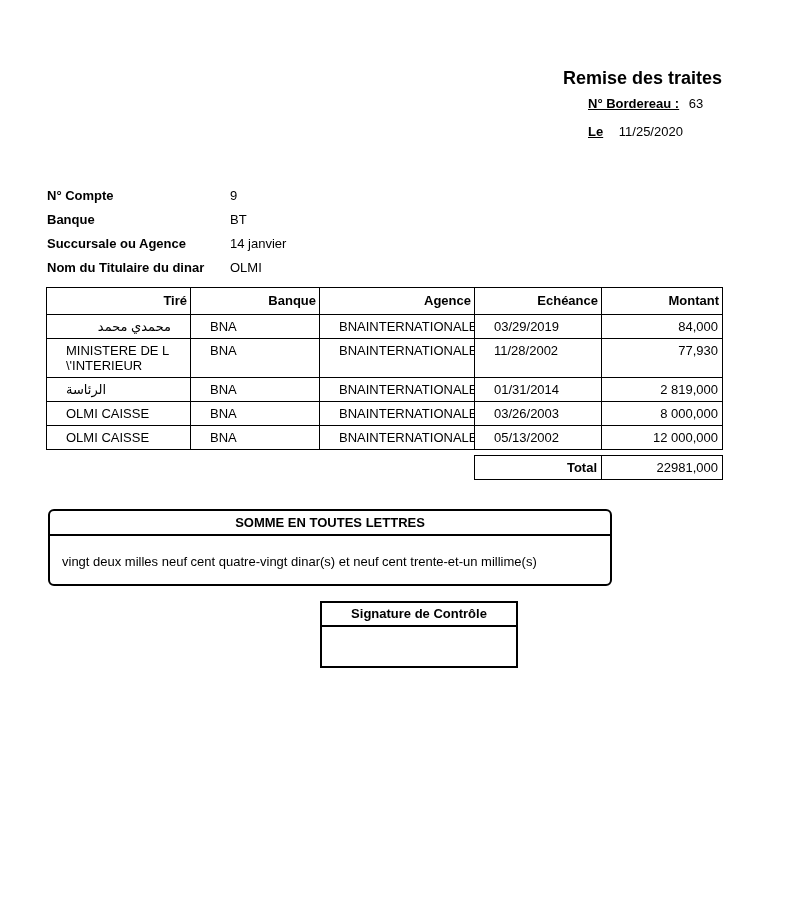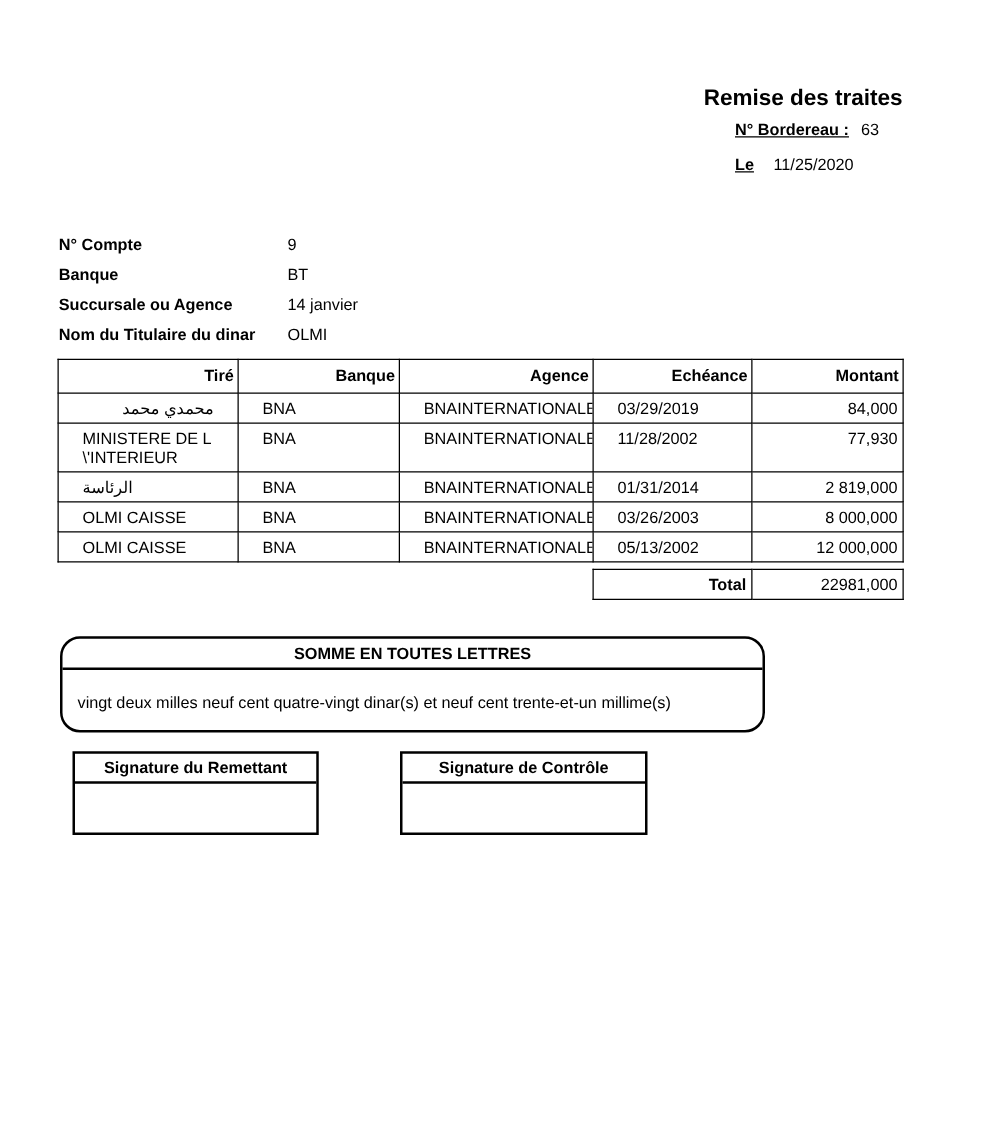--- a/index.html
+++ b/index.html
@@ -24,21 +24,21 @@
   .traites th,.traites td{border:1px solid #000000;vertical-align:top;overflow:hidden;}
   .traites th{font-weight:bold;text-align:right;padding:5px 3px;line-height:16px;}
   .traites td{padding:4px 19px;line-height:15px;}
   .col-montant{text-align:right;padding-right:4px !important;}
   
   .total-table{position:absolute;left:474px;top:455px;width:248px;border-collapse:collapse;table-layout:fixed;font-size:13px;}
   .total-table td{border:1px solid #000000;padding:4px 4px;line-height:15px;}
   .total-label-cell{text-align:right;font-weight:bold;}
   .total-value-cell{text-align:right;}
   
-  .somme{position:absolute;left:48px;top:509px;width:564px;height:77px;border:2px solid #000000;border-radius:16px;box-sizing:border-box;background:#ffffff;}
+  .somme{position:absolute;left:48px;top:509px;width:564px;height:77px;border:2px solid #000000;border-radius:6px;box-sizing:border-box;background:#ffffff;}
   .somme-title{height:23px;line-height:23px;border-bottom:2px solid #000000;text-align:center;font-weight:bold;font-size:13px;}
   .somme-text{padding:18px 12px;font-size:13px;line-height:15px;}
   
   .sig{position:absolute;top:601px;height:67px;border:2px solid #000000;box-sizing:border-box;background:#ffffff;}
   .sig-a{left:58px;width:197px;}
   .sig-b{left:320px;width:198px;}
   .sig-title{height:22px;line-height:22px;border-bottom:2px solid #000000;text-align:center;font-weight:bold;font-size:13px;}
   .sig-space{height:40px;}
   
   .page-edge{position:absolute;left:789px;top:8px;width:2px;height:889px;background:#000000;}
@@ -146,24 +146,20 @@
       <td class="total-value-cell">22981,000</td>
     </tr>
   </tbody>
     </table>
 
   <div class="somme">
     <div class="somme-title">SOMME EN TOUTES LETTRES</div>
     <div class="somme-text">vingt deux milles neuf cent quatre-vingt dinar(s) et neuf cent trente-et-un millime(s)</div>
   </div>
 
-  <div class="sig sig-a">
-    <div class="sig-title">Signature du Remettant</div>
-    <div class="sig-space"></div>
-  </div>
 
   <div class="sig sig-b">
     <div class="sig-title">Signature de Contrôle</div>
     <div class="sig-space"></div>
   </div>
 
   <div class="page-edge"></div>
 
 </div>
 

